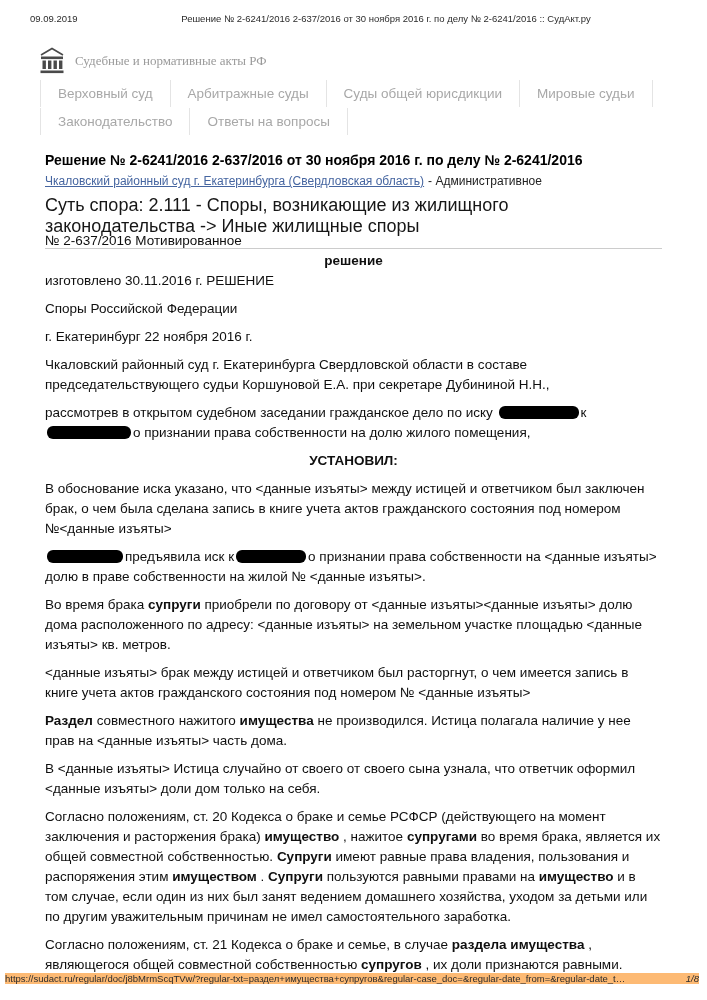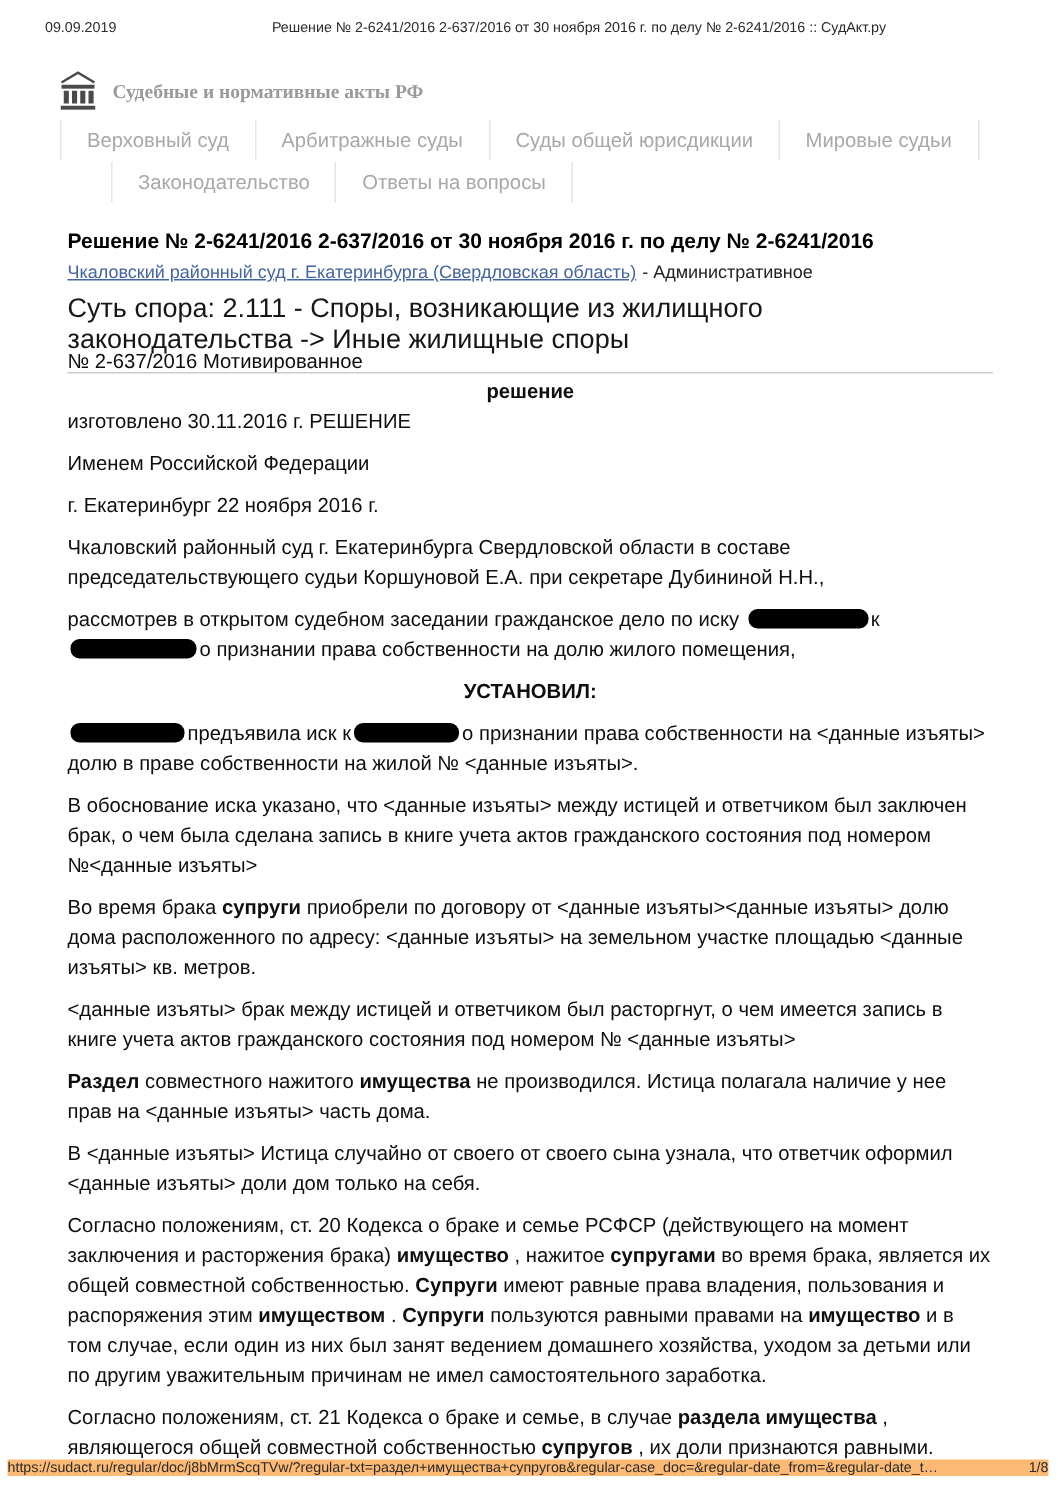--- a/index.html
+++ b/index.html
@@ -16,25 +16,25 @@
     position:absolute;top:13px;left:30px;right:30px;
     display:flex;align-items:flex-start;
     font-size:9.5px;color:#2b2b2b;
   }
   .ph-date{width:120px;text-align:left;}
   .ph-title{flex:1;text-align:center;white-space:nowrap;overflow:hidden;}
   .ph-spacer{width:55px;}
   
   .logo-row{position:absolute;top:47px;left:38px;display:flex;align-items:center;gap:9px;cursor:pointer;}
   .logo-icon svg{display:block;}
-  .logo-text{font-family:"Liberation Serif", serif;font-size:13px;color:var(--logo-text,#9a9a9a);font-weight:bold;}
+  .logo-text{font-family:"Liberation Serif", serif;font-size:13px;color:var(--logo-text,#9a9a9a);}
   
   .site-nav{position:absolute;top:80px;left:40px;font-size:13.5px;color:var(--nav-text,#a8a8a8);}
   .nav-row{display:flex;}
-  .nav-row + .nav-row{margin-top:1px;margin-left:34px;}
+  .nav-row + .nav-row{margin-top:1px;}
   .nav-item{padding:6px 17px;border-left:1px solid #e4e4e4;cursor:pointer;white-space:nowrap;}
   .nav-row .nav-item:last-child{border-right:1px solid #e4e4e4;text-align:right;}
   
   .case-header{position:absolute;top:152px;left:45px;width:617px;}
   .case-title{font-size:14px;font-weight:bold;margin:0;white-space:nowrap;color:#000;}
   .court-line{margin-top:6px;font-size:12px;color:#222;}
   .court-link{color:var(--link,#4565a0);text-decoration:underline;cursor:pointer;}
   .case-type{margin-left:4px;}
   .dispute{margin-top:7px;font-size:18px;color:#161616;}
   .rule{margin-top:11px;border:0;border-top:1px solid var(--rule,#cccccc);height:0;}
@@ -54,21 +54,21 @@
     vertical-align:middle;
     margin:0 2px 2px 2px;
   }
   
   .print-footer{
     position:absolute;left:5px;right:8px;top:973px;
     display:flex;justify-content:space-between;align-items:flex-start;
     font-size:9.5px;color:#2b2b2b;background:#fdba74;
   }
   .pf-url{white-space:nowrap;overflow:hidden;max-width:655px;}
-  .pf-page{margin-left:0;}
+  .pf-page{margin-left:0;font-style:italic;}
 </style>
 </head>
 <body style="--link: #4565a0; --nav-text: #a8a8a8; --logo-text: #9a9a9a; --rule: #cccccc; --redaction: #000000;">
 
 <div class="page">
 
   <div class="print-header">
     <span class="ph-date">09.09.2019</span>
     <span class="ph-title">Решение № 2-6241/2016 2-637/2016 от 30 ноября 2016 г. по делу № 2-6241/2016 :: СудАкт.ру</span>
     <span class="ph-spacer"></span>
@@ -108,27 +108,27 @@
       <a class="court-link">Чкаловский районный суд г. Екатеринбурга (Свердловская область)</a><span class="case-type">- Административное</span>
     </div>
     <div class="dispute">Суть спора: 2.111 - Споры, возникающие из жилищного законодательства -&gt; Иные жилищные споры</div>
     <hr class="rule">
   </header>
 
   <main class="doc-body">
       <p class="para tight">№ 2-637/2016 Мотивированное</p>
       <p class="para center tight"><b>решение</b></p>
       <p class="para">изготовлено 30.11.2016 г. РЕШЕНИЕ</p>
-      <p class="para">Именем Российской Федерации</p>
+      <p class="para">Споры Российской Федерации</p>
       <p class="para">г. Екатеринбург 22 ноября 2016 г.</p>
       <p class="para">Чкаловский районный суд г. Екатеринбурга Свердловской области в составе председательствующего судьи Коршуновой Е.А. при секретаре Дубининой Н.Н.,</p>
       <p class="para">рассмотрев в открытом судебном заседании гражданское дело по иску <span class="redacted" style="width: 80px;"></span>к<span class="redacted" style="width: 84px;"></span>о признании права собственности на долю жилого помещения,</p>
       <p class="para center"><b>УСТАНОВИЛ:</b></p>
+      <p class="para">В обоснование иска указано, что &lt;данные изъяты&gt; между истицей и ответчиком был заключен брак, о чем была сделана запись в книге учета актов гражданского состояния под номером №&lt;данные изъяты&gt;</p>
       <p class="para"><span class="redacted" style="width: 76px;"></span>предъявила иск к<span class="redacted" style="width: 70px;"></span>о признании права собственности на &lt;данные изъяты&gt; долю в праве собственности на жилой № &lt;данные изъяты&gt;.</p>
-      <p class="para">В обоснование иска указано, что &lt;данные изъяты&gt; между истицей и ответчиком был заключен брак, о чем была сделана запись в книге учета актов гражданского состояния под номером №&lt;данные изъяты&gt;</p>
       <p class="para">Во время брака <b>супруги</b> приобрели по договору от &lt;данные изъяты&gt;&lt;данные изъяты&gt; долю дома расположенного по адресу: &lt;данные изъяты&gt; на земельном участке площадью &lt;данные изъяты&gt; кв. метров.</p>
       <p class="para">&lt;данные изъяты&gt; брак между истицей и ответчиком был расторгнут, о чем имеется запись в книге учета актов гражданского состояния под номером № &lt;данные изъяты&gt;</p>
       <p class="para"><b>Раздел</b> совместного нажитого <b>имущества</b> не производился. Истица полагала наличие у нее прав на &lt;данные изъяты&gt; часть дома.</p>
       <p class="para">В &lt;данные изъяты&gt; Истица случайно от своего от своего сына узнала, что ответчик оформил &lt;данные изъяты&gt; доли дом только на себя.</p>
       <p class="para">Согласно положениям, ст. 20 Кодекса о браке и семье РСФСР (действующего на момент заключения и расторжения брака) <b>имущество</b> , нажитое <b>супругами</b> во время брака, является их общей совместной собственностью. <b>Супруги</b> имеют равные права владения, пользования и распоряжения этим <b>имуществом</b> . <b>Супруги</b> пользуются равными правами на <b>имущество</b> и в том случае, если один из них был занят ведением домашнего хозяйства, уходом за детьми или по другим уважительным причинам не имел самостоятельного заработка.</p>
       <p class="para">Согласно положениям, ст. 21 Кодекса о браке и семье, в случае <b>раздела имущества</b> , являющегося общей совместной собственностью <b>супругов</b> , их доли признаются равными.</p>
     </main>
 
   <div class="print-footer">
     <span class="pf-url">https://sudact.ru/regular/doc/j8bMrmScqTVw/?regular-txt=раздел+имущества+супругов&amp;regular-case_doc=&amp;regular-date_from=&amp;regular-date_t…</span>

